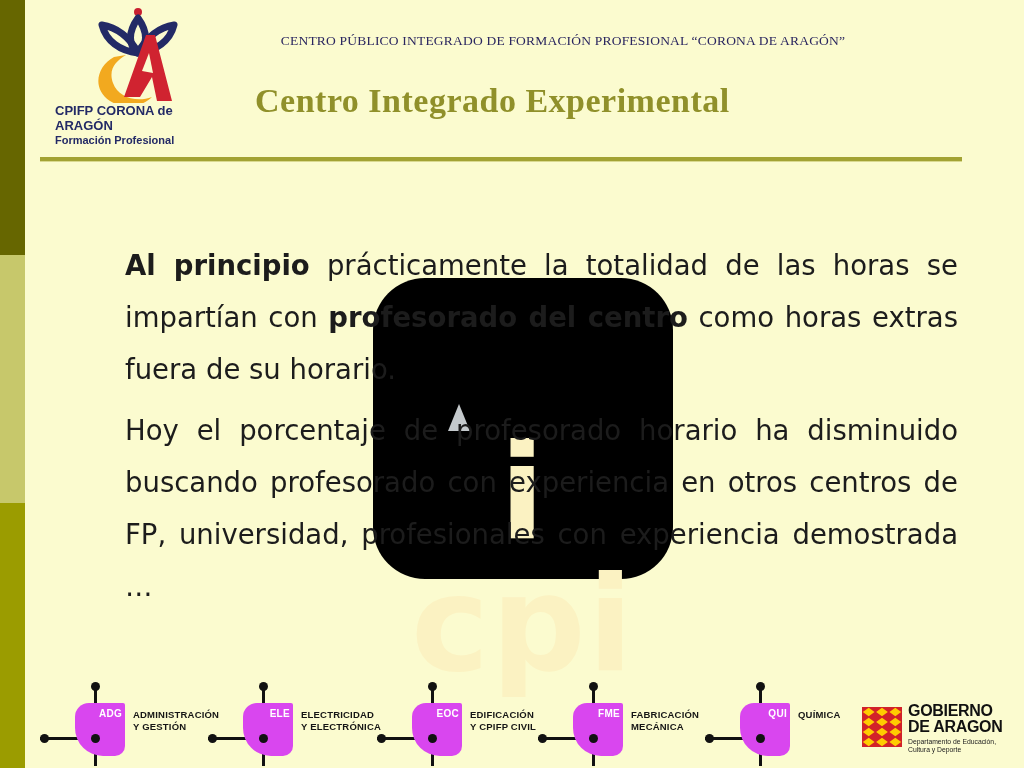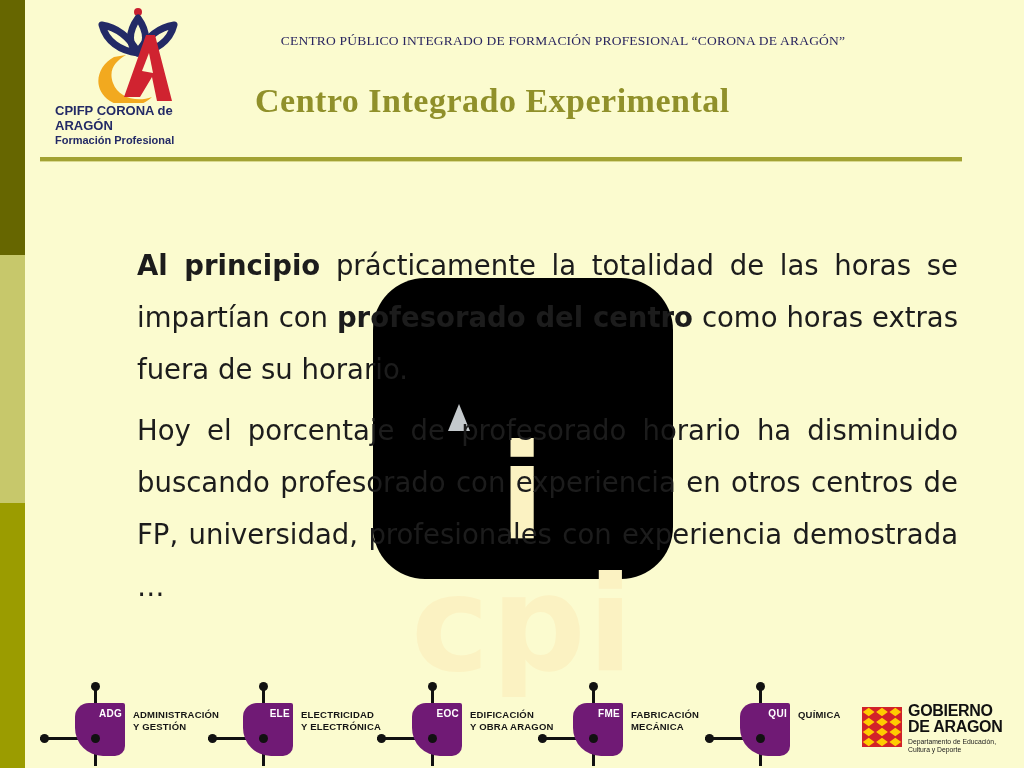--- a/index.html
+++ b/index.html
@@ -23,35 +23,35 @@
 
   .slide-title{position:absolute;left:255px;top:82px;width:660px;text-align:left;
     font-family:"Liberation Serif",serif;font-weight:bold;font-size:34px;color:#90902A;letter-spacing:0.5px;}
 
   .rule{position:absolute;left:40px;top:157px;width:922px;height:4px;background:#A2A233;border-bottom:1px solid #d9d98f;}
 
   .heading{position:absolute;left:100px;top:191px;width:883px;text-align:center;z-index:2;
     font-weight:bold;font-size:25px;color:#1212CC;}
 
   .body-text{position:absolute;left:125px;top:239px;width:833px;z-index:2;}
-  .body-text p{margin:0 0 9px 12px;font-size:27.5px;line-height:52px;color:#1C1C1C;text-align:justify;}
+  .body-text p{margin:0 0 9px 0;font-size:27.5px;line-height:52px;color:#1C1C1C;text-align:justify;}
   .body-text b{font-weight:bold;}
 
   
   .watermark{position:absolute;left:373px;top:278px;width:300px;height:301px;background:#000000;
     border-radius:52px;z-index:1;}
   .watermark-text{position:absolute;left:0;right:0;top:148px;text-align:center;
     font-weight:bold;font-size:132px;line-height:132px;color:#FBF2C2;letter-spacing:2px;}
   .watermark-arrow{position:absolute;left:75px;top:126px;width:0;height:0;
     border-left:11px solid transparent;border-right:11px solid transparent;border-bottom:27px solid #C4C9CC;}
 
   
   .family{position:absolute;top:680px;width:205px;height:88px;}
   .f-adg{left:40px;} .f-ele{left:208px;} .f-eoc{left:377px;} .f-fme{left:538px;} .f-qui{left:705px;}
-  .family .shape{position:absolute;left:35px;top:23px;width:50px;height:53px;background:#701a75;
+  .family .shape{position:absolute;left:35px;top:23px;width:50px;height:53px;background:#d946ef;
     border-radius:14px 2px 10px 28px;}
   .family .code{position:absolute;top:5px;right:3px;font-family:"Liberation Sans",sans-serif;
     font-weight:bold;font-size:10px;color:#FFFFFF;letter-spacing:0.3px;}
   .family .v-line{position:absolute;left:54px;top:6px;width:3px;height:80px;background:#111111;}
   .family .h-line{position:absolute;left:0px;top:57px;width:85px;height:3px;background:#111111;}
   .family .dot{position:absolute;width:9px;height:9px;border-radius:50%;background:#111111;}
   .family .dot-top{left:51px;top:2px;}
   .family .dot-left{left:0px;top:54px;}
   .family .dot-mid{left:51px;top:54px;}
   .family .label{position:absolute;left:93px;top:29px;font-family:"Liberation Sans",sans-serif;
@@ -141,21 +141,21 @@
     <div class="h-line"></div>
     <div class="v-line"></div>
     <div class="shape">
       <span class="code">EOC</span>
     </div>
     <div class="dot dot-top"></div>
     <div class="dot dot-left"></div>
     <div class="dot dot-mid"></div>
     <div class="label">
       <div>EDIFICACIÓN</div>
-      <div>Y OBRA ARAGON</div>
+      <div>Y CPIFP CIVIL</div>
     </div>
   </div>
 
   <div class="family f-fme">
     <div class="h-line"></div>
     <div class="v-line"></div>
     <div class="shape">
       <span class="code">FME</span>
     </div>
     <div class="dot dot-top"></div>

